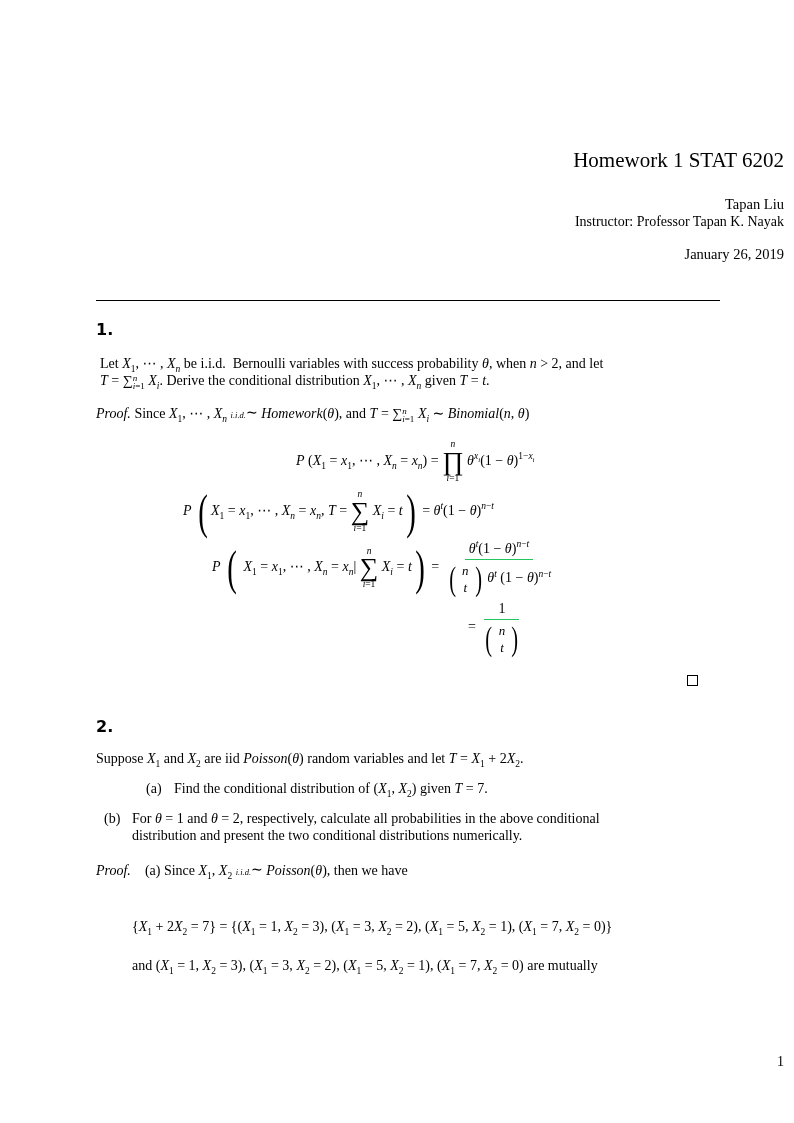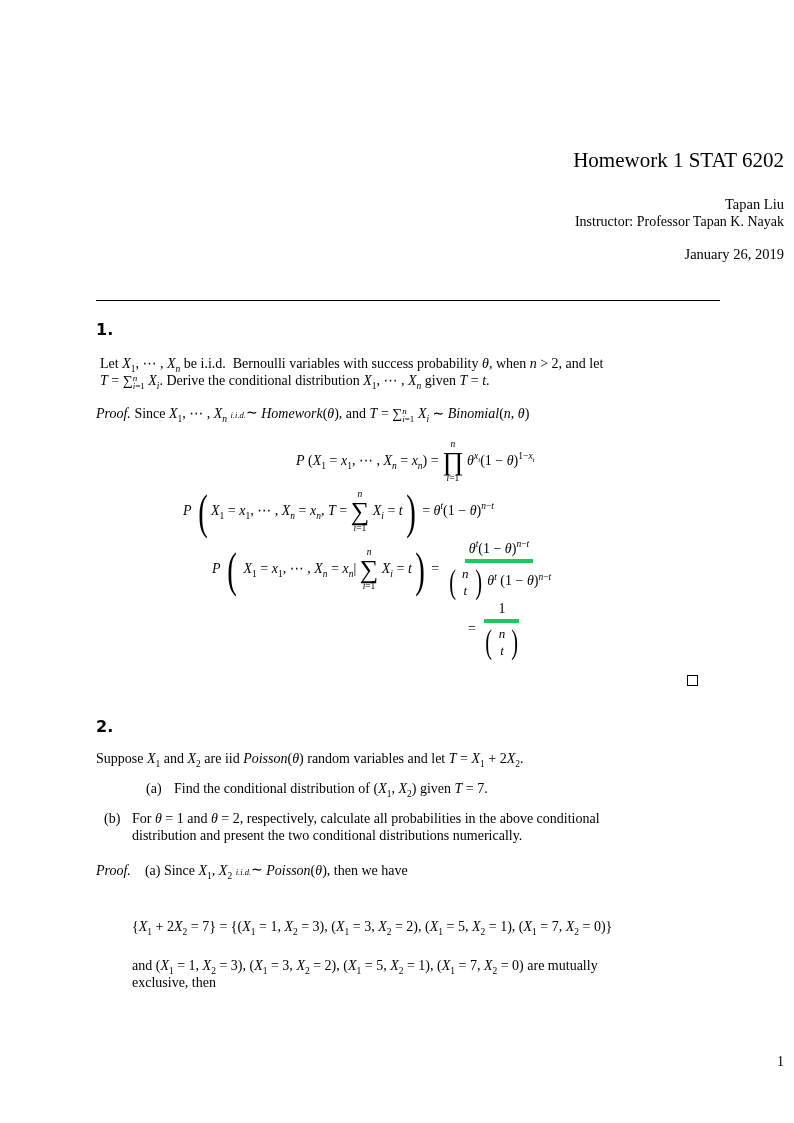--- a/index.html
+++ b/index.html
@@ -17,21 +17,21 @@
     .rule { top: 300px; left: 96px; width: 624px; height: 0; border-top: 1.3px solid #000; }
     .section-num { font-family: "DejaVu Sans", "Liberation Sans", sans-serif; font-weight: bold; font-size: 16px; }
     .text { font-family: "Liberation Serif", serif; font-size: 14px; line-height: 17px; }
     .m { font-style: italic; }
     sub, sup { font-size: 9.5px; line-height: 0; }
     .limits { display: inline-flex; flex-direction: column; align-items: center; vertical-align: middle; line-height: 1; }
     .limits .op { font-size: 26px; line-height: 24px; font-style: normal; }
     .limits .lim { font-size: 9.5px; }
     .bigparen { font-size: 48px; line-height: 40px; vertical-align: middle; font-weight: 100; transform: scaleX(0.6); display: inline-block; }
     .frac { display: inline-flex; flex-direction: column; align-items: center; vertical-align: middle; }
-    .frac .num { padding: 0 4px 2px; border-bottom: 4px solid #22c55e; }
+    .frac .num { padding: 0 4px 2px; border-bottom: 1px solid #22c55e; }
     .frac .den { padding: 2px 4px 0; }
     .binom { display: inline-flex; align-items: center; vertical-align: middle; }
     .binom .p { font-size: 34px; line-height: 34px; transform: scaleX(0.6); display: inline-block; }
     .binom .st { display: inline-flex; flex-direction: column; align-items: center; font-style: italic; font-size: 13px; line-height: 17px; padding: 0 4px; }
     .qed { top: 675px; left: 687px; width: 9px; height: 9px; border: 1px solid #000; }
     .pagenum { top: 1054px; font-size: 14px; font-family: "Liberation Serif", serif; }
     .over { display: inline-flex; flex-direction: row; align-items: center; vertical-align: baseline; line-height: 1; }
     .over .lbl { font-size: 8.5px; font-style: italic; margin-bottom: -4px; }
     .item { position: absolute; left: 104px; width: 600px; }
     .item .lab { display: inline-block; width: 28px; }
@@ -144,16 +144,15 @@
     </span>
   <span class="m">Poisson</span>(<span class="m">θ</span>), then we have
 </div>
 
 <div class="abs text" style="top:918px;left:132px;white-space:nowrap;">
   {<span class="m">X</span><sub>1</sub> + 2<span class="m">X</span><sub>2</sub> = 7} = {(<span class="m">X</span><sub>1</sub> = 1, <span class="m">X</span><sub>2</sub> = 3), (<span class="m">X</span><sub>1</sub> = 3, <span class="m">X</span><sub>2</sub> = 2), (<span class="m">X</span><sub>1</sub> = 5, <span class="m">X</span><sub>2</sub> = 1), (<span class="m">X</span><sub>1</sub> = 7, <span class="m">X</span><sub>2</sub> = 0)}
 </div>
 
 <div class="abs text" style="top:957px;left:132px;width:590px;">
   <div>and (<span class="m">X</span><sub>1</sub> = 1, <span class="m">X</span><sub>2</sub> = 3), (<span class="m">X</span><sub>1</sub> = 3, <span class="m">X</span><sub>2</sub> = 2), (<span class="m">X</span><sub>1</sub> = 5, <span class="m">X</span><sub>2</sub> = 1), (<span class="m">X</span><sub>1</sub> = 7, <span class="m">X</span><sub>2</sub> = 0) are mutually</div>
-  <div>exclusive, then</div>
 </div>
 
 <div class="abs center pagenum">1</div>
 
 </body></html>

